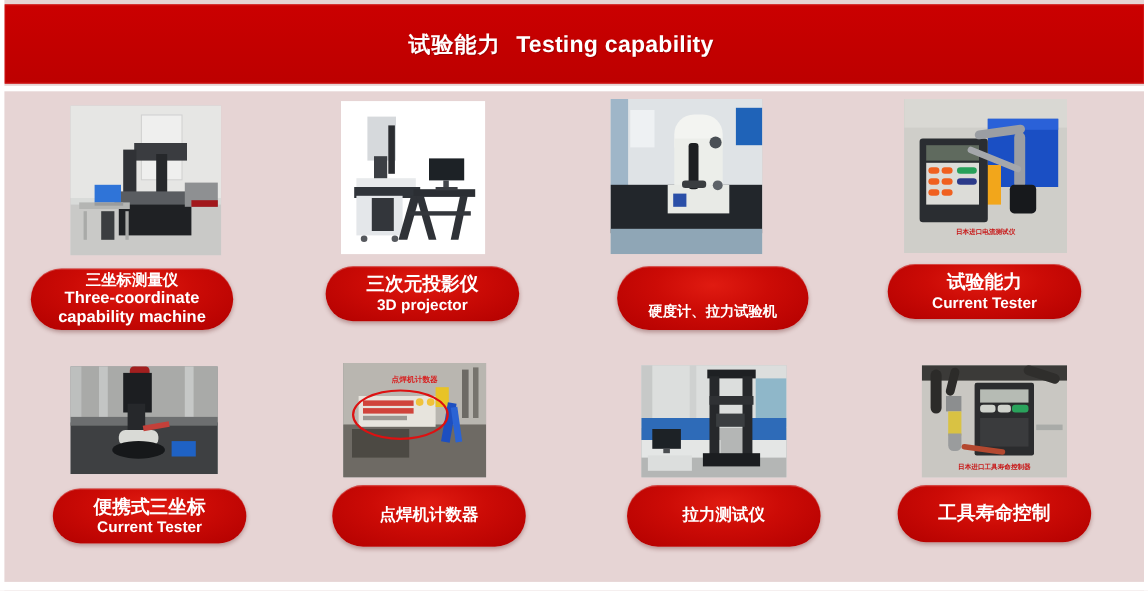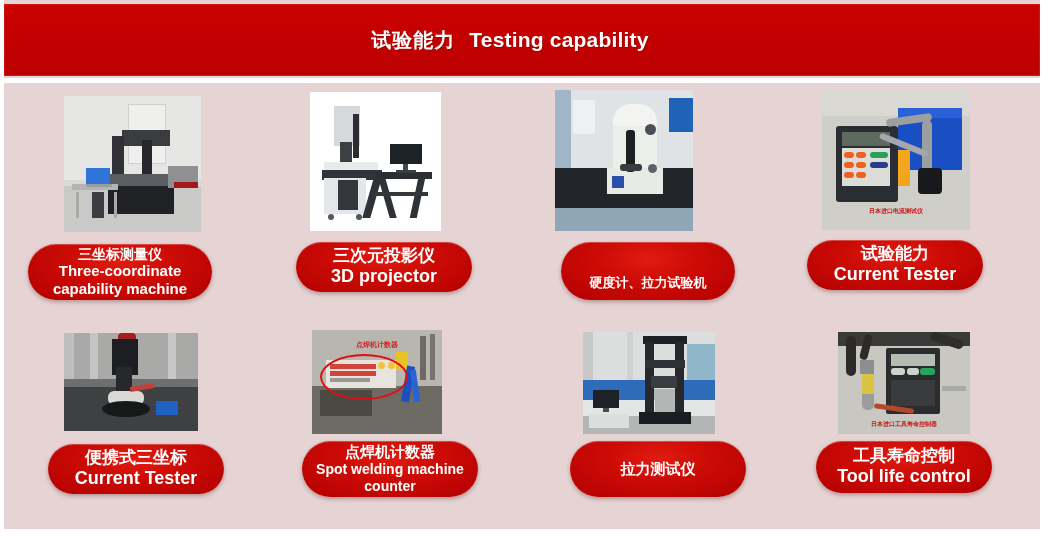--- a/index.html
+++ b/index.html
@@ -63,21 +63,21 @@
     box-shadow:0 2px 4px rgba(90,20,20,.35), inset 0 1px 0 rgba(255,255,255,.25);
     padding:4px 8px;
     box-sizing:border-box;
   }
   .pill .cn{font-weight:bold;line-height:1.18;white-space:nowrap;}
   .pill .en{font-weight:bold;line-height:1.2;}
 
   .sz-a .cn{font-size:14px;}
   .sz-a .en{font-size:15px;}
   .sz-b .cn{font-size:17px;}
-  .sz-b .en{font-size:18px;}
+  .sz-b .en{font-size:14px;}
   .sz-c .cn{font-size:13px;margin-top:24px;}
   .sz-c .en{font-size:12px;letter-spacing:-.3px;}
   .sz-d .cn{font-size:15px;}
   .sz-d .en{font-size:14px;}
 
   
   .room{position:absolute;inset:0;background:#d9dbd9;}
   .wall{position:absolute;left:0;top:0;right:0;height:62%;background:#e3e4e2;}
   .floor{position:absolute;left:0;bottom:0;right:0;height:38%;background:#c6c7c5;}
   .bench{position:absolute;background:#b9bbba;}
@@ -277,21 +277,20 @@
           <div class="blue" style="left:100px;top:40px;width:6px;height:32px;background:#2a63d4;transform:rotate(-8deg);"></div>
           <div class="blk" style="left:108px;top:6px;width:6px;height:44px;background:#6d6a65;"></div>
           <div class="blk" style="left:118px;top:4px;width:5px;height:46px;background:#77746e;"></div>
           <div class="blk" style="left:8px;top:60px;width:52px;height:26px;background:#4c4943;"></div>
           <div class="ellipse-mark" style="left:8px;top:24px;width:84px;height:42px;"></div>
           <div class="capt" style="top:10px;color:#d81f1f;font-size:7px;">点焊机计数器</div>
         </div>
       </div>
       <div class="pill sz-d" style="left:302px;top:357px;width:176px;height:56px;">
         <span class="cn">点焊机计数器</span>
-        <span class="en">Spot welding machine counter</span>
       </div>
     </div>
 
     <div class="card">
       <div class="photo" style="left:583px;top:248px;width:132px;height:102px;">
         <div class="inner">
           <div class="room" style="background:#c8cbcb;"></div>
           <div class="wall" style="background:#dcdedd;height:56%;"></div>
           <div class="blk" style="left:0;top:0;width:10px;height:56px;background:#c7c9c8;"></div>
           <div class="blk" style="left:44px;top:0;width:6px;height:54px;background:#cfd1d0;"></div>
@@ -338,20 +337,19 @@
           <div class="blk" style="left:22px;top:28px;width:14px;height:14px;background:#8c8e8f;"></div>
           <div class="yellow" style="left:24px;top:42px;width:12px;height:22px;background:#d9c243;"></div>
           <div class="blk" style="left:24px;top:62px;width:12px;height:16px;background:#9a9c9d;border-radius:0 0 5px 5px;"></div>
           <div class="wire" style="left:36px;top:74px;width:40px;height:5px;background:#b4482f;transform:rotate(8deg);"></div>
           <div class="blk" style="left:104px;top:54px;width:24px;height:5px;background:#a9aba8;"></div>
           <div class="capt" style="top:88px;color:#c81616;font-size:6px;">日本进口工具寿命控制器</div>
         </div>
       </div>
       <div class="pill sz-b" style="left:816px;top:357px;width:176px;height:52px;">
         <span class="cn">工具寿命控制</span>
-        <span class="en">Tool life control</span>
       </div>
     </div>
 
   </div>
 
   <div class="bottom-strip"></div>
 </div>
 
 </body></html>

